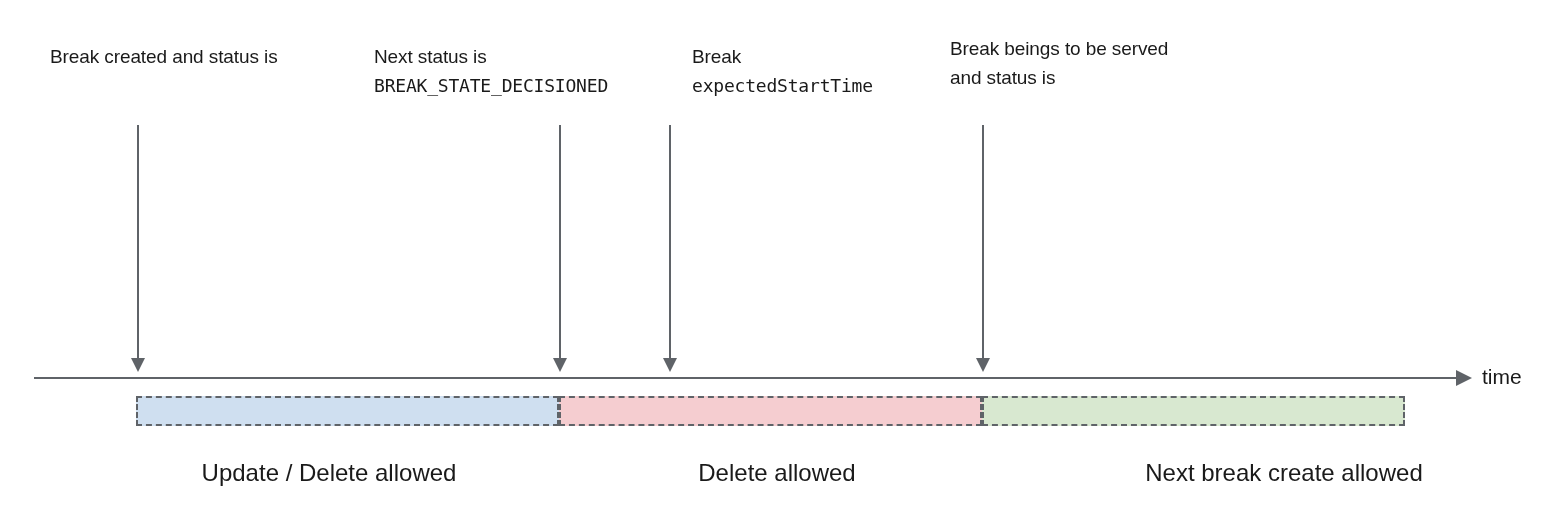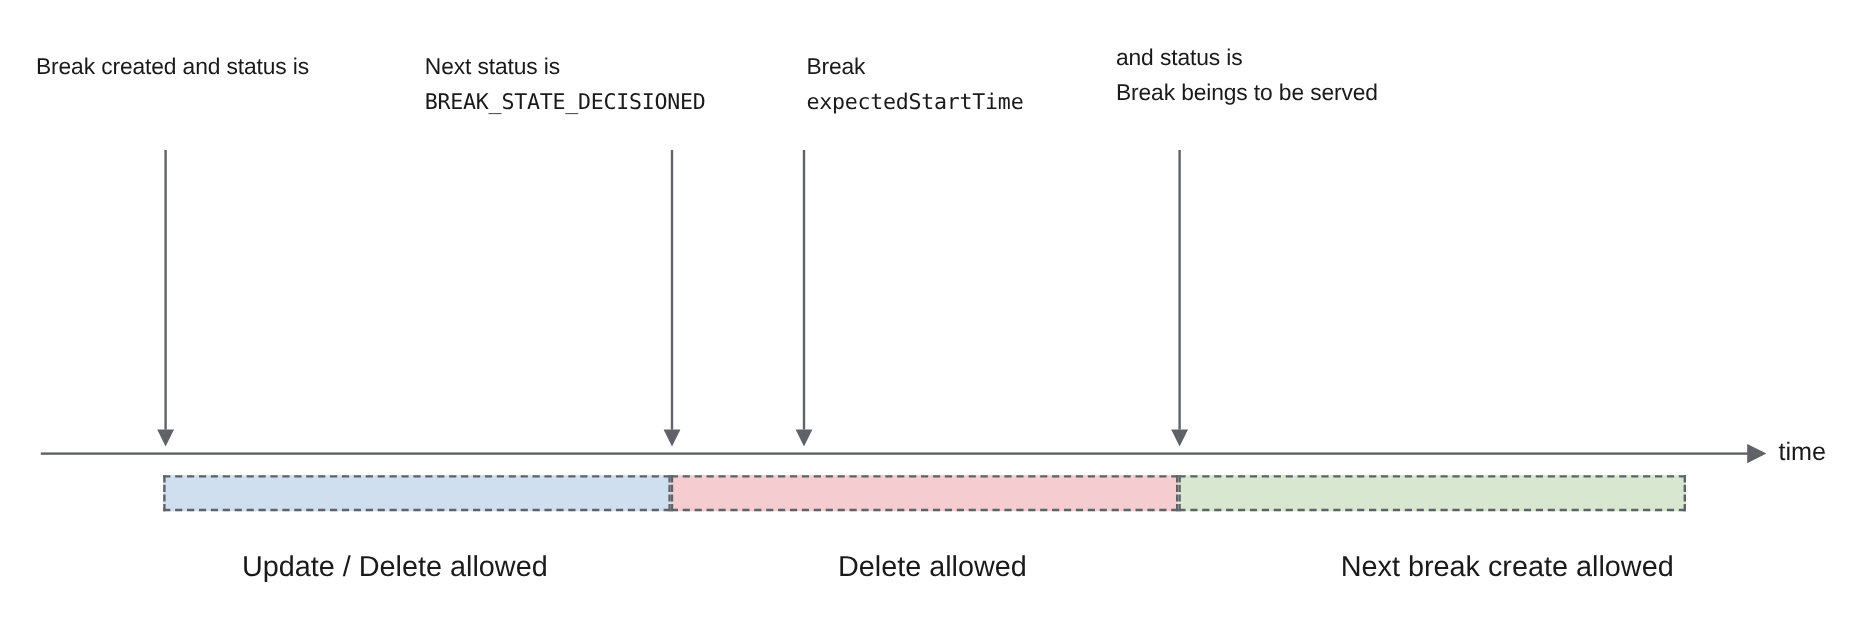--- a/index.html
+++ b/index.html
@@ -21,20 +21,21 @@
     overflow: hidden;
   }
 
   
   .annotation {
     position: absolute;
     font-size: 19px;
     line-height: 29px;
     color: #1a1a1a;
     white-space: pre;
+    margin-left: 20px;
   }
   .annotation .prose {
     font-family: "Liberation Sans", sans-serif;
     letter-spacing: -0.1px;
   }
   .annotation .code {
     font-family: "DejaVu Sans Mono", "Liberation Mono", monospace;
     font-size: 18px;
     letter-spacing: -0.2px;
   }
@@ -127,21 +128,21 @@
 </style>
 </head>
 <body>
 
 <div id="diagram">
 
   <div id="annotations-layer">
       <div class="annotation" style="left: 30px; top: 42px;"><div class="prose">Break created and status is</div></div>
       <div class="annotation" style="left: 354px; top: 42px;"><div class="prose">Next status is</div><div class="code">BREAK_STATE_DECISIONED</div></div>
       <div class="annotation" style="left: 672px; top: 42px;"><div class="prose">Break</div><div class="code">expectedStartTime</div></div>
-      <div class="annotation" style="left: 930px; top: 34px;"><div class="prose">and status is</div><div class="prose">Break beings to be served</div></div>
+      <div class="annotation" style="left: 930px; top: 34px;"><div class="prose">Break beings to be served</div><div class="prose">and status is</div></div>
     </div>
 
   <div id="arrows-layer">
       <div class="event-arrow" style="left: 131px; top: 125px; height: 247px;">
         <div class="shaft"></div>
         <div class="head"></div>
       </div>
       <div class="event-arrow" style="left: 553px; top: 125px; height: 247px;">
         <div class="shaft"></div>
         <div class="head"></div>
@@ -166,16 +167,16 @@
       <div class="phase-segment" style="width: 423px; background: rgb(216, 232, 208);"></div>
     </div>
   <div id="dividers-layer">
       <div class="phase-divider" style="left: 559px;"></div>
       <div class="phase-divider" style="left: 982px;"></div>
     </div>
 
   <div id="captions-layer">
       <div class="phase-caption" style="left: 329px;">Update / Delete allowed</div>
       <div class="phase-caption" style="left: 777px;">Delete allowed</div>
-      <div class="phase-caption" style="left: 1256px;">Next break create allowed</div>
+      <div class="phase-caption" style="left: 1284px;">Next break create allowed</div>
     </div>
 
 </div>
 
 </body></html>

